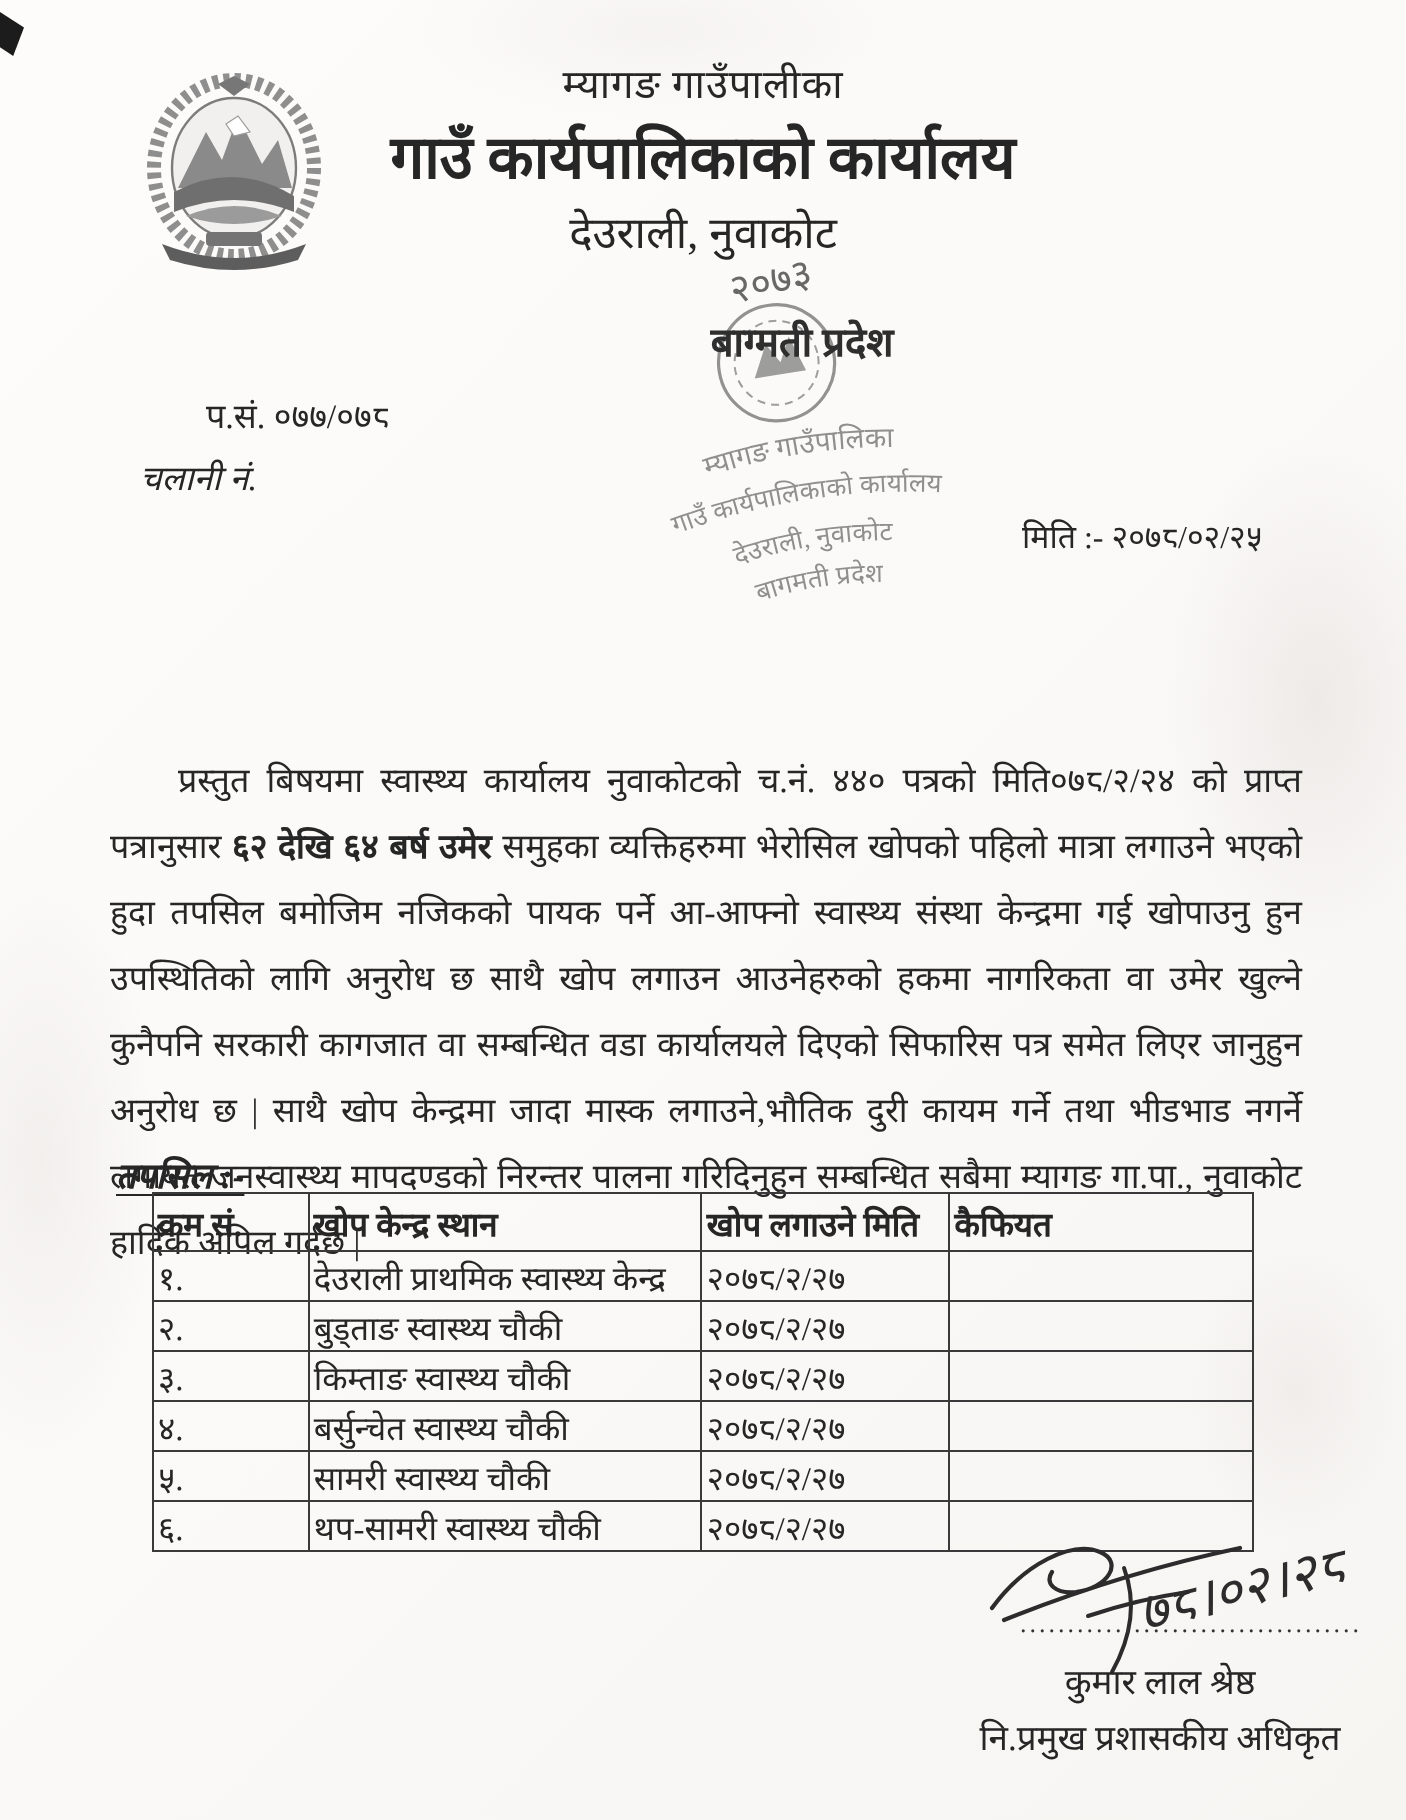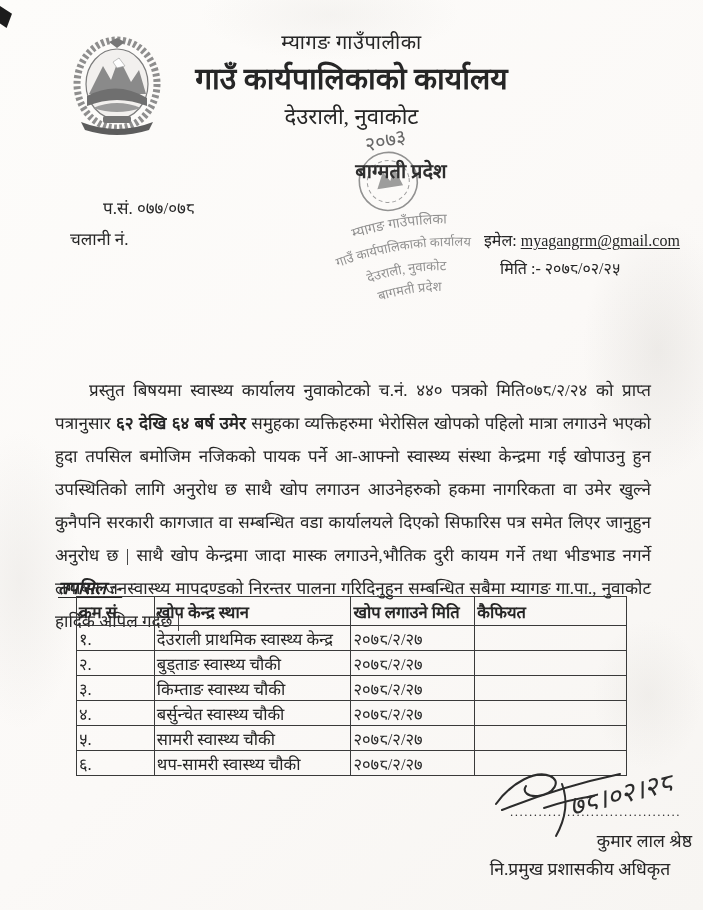--- a/index.html
+++ b/index.html
@@ -18,42 +18,42 @@
   .n3{right:0px;top:620px;width:110px;height:150px;background:radial-gradient(closest-side,rgba(196,192,186,.16),rgba(196,192,186,0));}
   .n4{left:200px;top:-30px;width:260px;height:90px;background:radial-gradient(closest-side,rgba(200,196,190,.14),rgba(200,196,190,0));}
   .corner-mark{left:0;top:6px;width:12px;height:22px;background:#1c1c1c;clip-path:polygon(0 0,100% 35%,55% 100%,0 80%);}
 
   .h-muni{top:28px;font-size:20px;letter-spacing:.5px;}
   .h-office{top:57px;font-size:30px;font-weight:bold;}
   .h-addr{top:100px;font-size:22px;}
   .h-prov{left:333px;top:157px;width:136px;text-align:center;font-size:20px;font-weight:700;color:#2e2e2e;}
 
   .ref1{left:70px;top:196px;font-size:17px;margin-left:33px;}
-  .ref2{left:70px;top:227px;font-size:17px;}
+  .ref2{left:70px;top:227px;font-size:17px;font-style:italic;}
   .email-row{left:484px;top:229px;font-size:16px;}
-  .date-row{left:500px;top:257px;font-size:16px;}
+  .date-row{left:511px;top:257px;font-size:16px;}
   .email-row .u{text-underline-offset:2px;}
 
   .doc-title{top:277px;font-size:19px;font-weight:bold;}
   .subject{top:327px;font-size:17.5px;font-weight:bold;}
 
   .body-para{left:55px;top:374px;width:596px;font-size:17px;line-height:33px;
     text-align:justify;text-indent:34px;margin:0;}
   .tapsil{left:58px;top:575px;font-size:17.5px;font-weight:bold;font-style:italic;}
 
   table.sched{position:absolute;left:76px;top:596px;width:551px;border-collapse:collapse;
     font-size:16.5px;color:#262626;}
   table.sched th,table.sched td{border:1.5px solid #3a3a3a;text-align:left;padding:0 2px;}
   table.sched th{height:28px;font-weight:600;}
   table.sched td{height:24px;font-weight:normal;}
 
   .stamp{left:290px;top:122px;width:220px;height:190px;transform:rotate(-9deg);opacity:.85;}
   .sig-svg{left:492px;top:764px;width:196px;height:74px;}
   .sig-dots{left:510px;top:804px;font-size:13px;letter-spacing:1.5px;color:#333;}
-  .sig-name{left:468px;top:828px;width:224px;text-align:right;font-size:17.5px;}
+  .sig-name{left:468px;top:828px;width:224px;text-align:center;font-size:17.5px;}
   .sig-title{left:442px;top:856px;width:276px;text-align:center;font-size:17.5px;}
 </style>
 </head>
 <body>
 
 <div class="page">
 
   <div class="noise n1"></div>
   <div class="noise n2"></div>
   <div class="noise n3"></div>
@@ -104,24 +104,20 @@
   <div class="abs h-prov">बाग्मती प्रदेश</div>
 
   <div class="abs ref1">
     <span>प.सं.</span>
     <span>०७७/०७८</span>
   </div>
   <div class="abs ref2">
     <span>चलानी नं.</span>
   </div>
 
-  <div class="abs email-row">
-    <span>इमेल:</span>
-    <span class="u">myagangrm@gmail.com</span>
-  </div>
   <div class="abs date-row">
     <span>मिति :-</span>
     <span>२०७८/०२/२५</span>
   </div>
 
 
 
   <p class="abs body-para"><span>प्रस्तुत बिषयमा स्वास्थ्य कार्यालय नुवाकोटको च.नं. ४४० पत्रको मिति०७८/२/२४ को प्राप्त पत्रानुसार </span><b>६२ देखि ६४ बर्ष उमेर</b><span> समुहका व्यक्तिहरुमा भेरोसिल खोपको पहिलो मात्रा लगाउने भएको हुदा तपसिल बमोजिम नजिकको पायक पर्ने आ-आफ्नो स्वास्थ्य संस्था केन्द्रमा गई खोपाउनु हुन उपस्थितिको लागि अनुरोध छ साथै  खोप लगाउन आउनेहरुको हकमा नागरिकता वा उमेर खुल्ने कुनैपनि सरकारी कागजात वा सम्बन्धित वडा कार्यालयले दिएको सिफारिस पत्र समेत लिएर जानुहुन अनुरोध छ | साथै खोप केन्द्रमा जादा मास्क लगाउने,भौतिक दुरी कायम गर्ने तथा भीडभाड नगर्ने लगायत जनस्वास्थ्य मापदण्डको निरन्तर पालना गरिदिनुहुन सम्बन्धित सबैमा म्यागङ गा.पा., नुवाकोट हार्दिक अपिल गर्दछ |</span></p>
 
   <div class="abs tapsil u">तपसिल :-</div>

